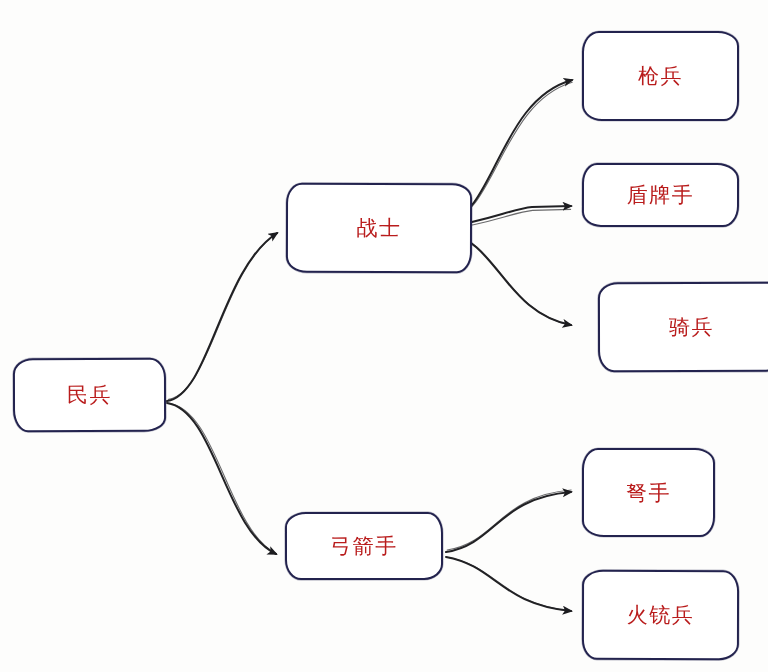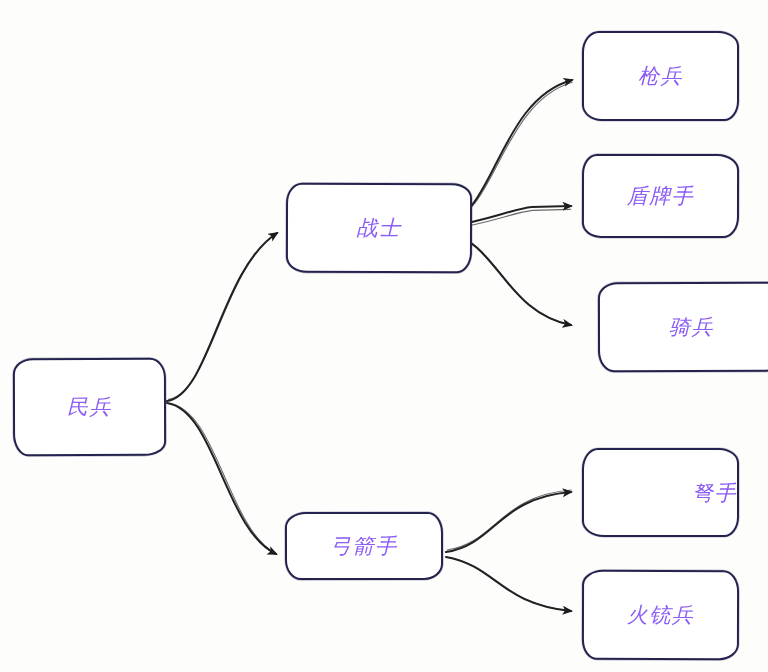--- a/index.html
+++ b/index.html
@@ -22,36 +22,35 @@
     z-index: 1;
   }
   .node {
     position: absolute;
     box-sizing: border-box;
     display: flex;
     align-items: center;
     justify-content: center;
     background: #ffffff;
     border: 2.2px solid #23234e;
-    color: #8b5cf6;
+    color: #b91c1c;
     font-size: 21px;
     letter-spacing: 1.5px;
     z-index: 2;
     cursor: default;
     box-shadow: 0 0 0 0.6px rgba(35,35,78,0.28);
-    font-style: italic;
   }
   
-  .n-minbing      { left: 13px;  top: 358px; width: 153px; height: 98px; border-radius: 20px 16px 22px 15px / 16px 20px 14px 22px; transform: rotate(-0.15deg); }
+  .n-minbing      { left: 13px;  top: 358px; width: 153px; height: 74px; border-radius: 20px 16px 22px 15px / 16px 20px 14px 22px; transform: rotate(-0.15deg); }
   .n-zhanshi      { left: 286px; top: 183px; width: 186px; height: 90px; border-radius: 16px 20px 15px 21px / 20px 15px 21px 16px; transform: rotate(0.12deg); }
   .n-gongjianshou { left: 285px; top: 512px; width: 158px; height: 68px; border-radius: 21px 15px 19px 16px / 15px 21px 16px 20px; transform: rotate(-0.1deg); }
   .n-qiangbing    { left: 582px; top: 31px;  width: 157px; height: 90px; border-radius: 17px 21px 15px 20px / 21px 15px 20px 16px; }
-  .n-dunpaishou   { left: 582px; top: 154px; width: 157px; height: 84px; border-radius: 15px 22px 16px 19px / 20px 16px 21px 15px; transform: rotate(0.1deg); }
+  .n-dunpaishou   { left: 582px; top: 163px; width: 157px; height: 64px; border-radius: 15px 22px 16px 19px / 20px 16px 21px 15px; transform: rotate(0.1deg); }
   .n-qibing       { left: 582px; top: 282px; width: 187px; height: 90px; border-radius: 20px 15px 21px 16px / 16px 20px 15px 21px; transform: rotate(-0.12deg); margin-left: 16px; }
-  .n-nushou       { left: 582px; top: 448px; width: 157px; height: 89px; border-radius: 16px 20px 15px 22px / 21px 15px 20px 16px; justify-content: flex-end; }
+  .n-nushou       { left: 582px; top: 448px; width: 133px; height: 89px; border-radius: 16px 20px 15px 22px / 21px 15px 20px 16px; }
   .n-huochongbing { left: 582px; top: 570px; width: 157px; height: 90px; border-radius: 21px 16px 20px 15px / 15px 21px 16px 20px; transform: rotate(0.14deg); text-align: center; }
 
   .edge-main   { fill: none; stroke: #212124; stroke-width: 2px; stroke-linecap: round; }
   .edge-sketch { fill: none; stroke: #2b2b2e; stroke-width: 1.1px; stroke-linecap: round; opacity: 0.7; }
 </style>
 </head>
 <body>
 
 <div class="stage">
 

